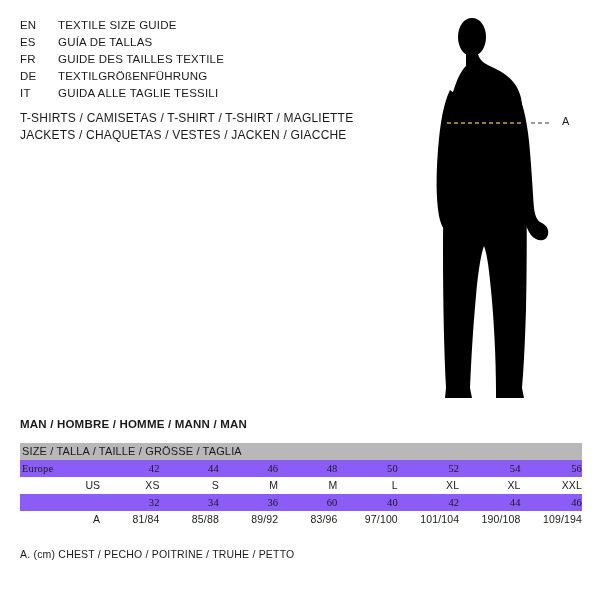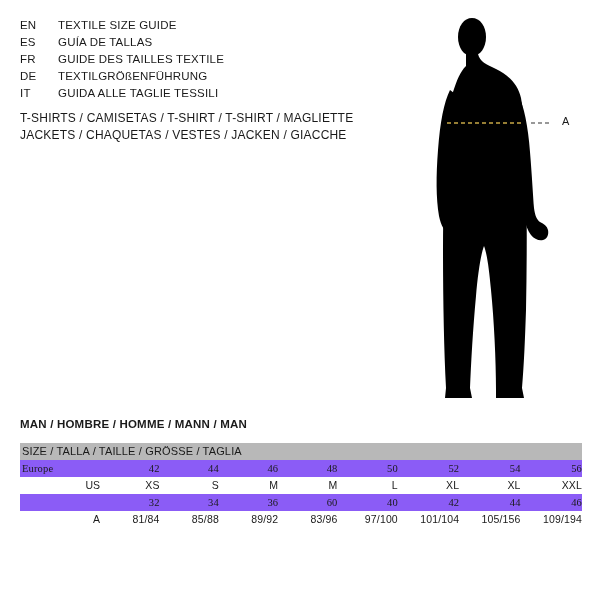--- a/index.html
+++ b/index.html
@@ -243,20 +243,21 @@
         <td class="val">46</td>
       </tr>
       <tr class="plain">
         <td class="label-cell">A</td>
         <td class="val">81/84</td>
         <td class="val">85/88</td>
         <td class="val">89/92</td>
         <td class="val">83/96</td>
         <td class="val">97/100</td>
         <td class="val">101/104</td>
-        <td class="val">105/156</td>
+        <td class="val">190/108</td>
         <td class="val">109/194</td>
       </tr>
     </tbody>
   </table>
 
+  <div class="footnote">A. (cm) CHEST / PECHO / POITRINE / TRUHE / PETTO</div>
 
 </div>
 
 </body></html>

